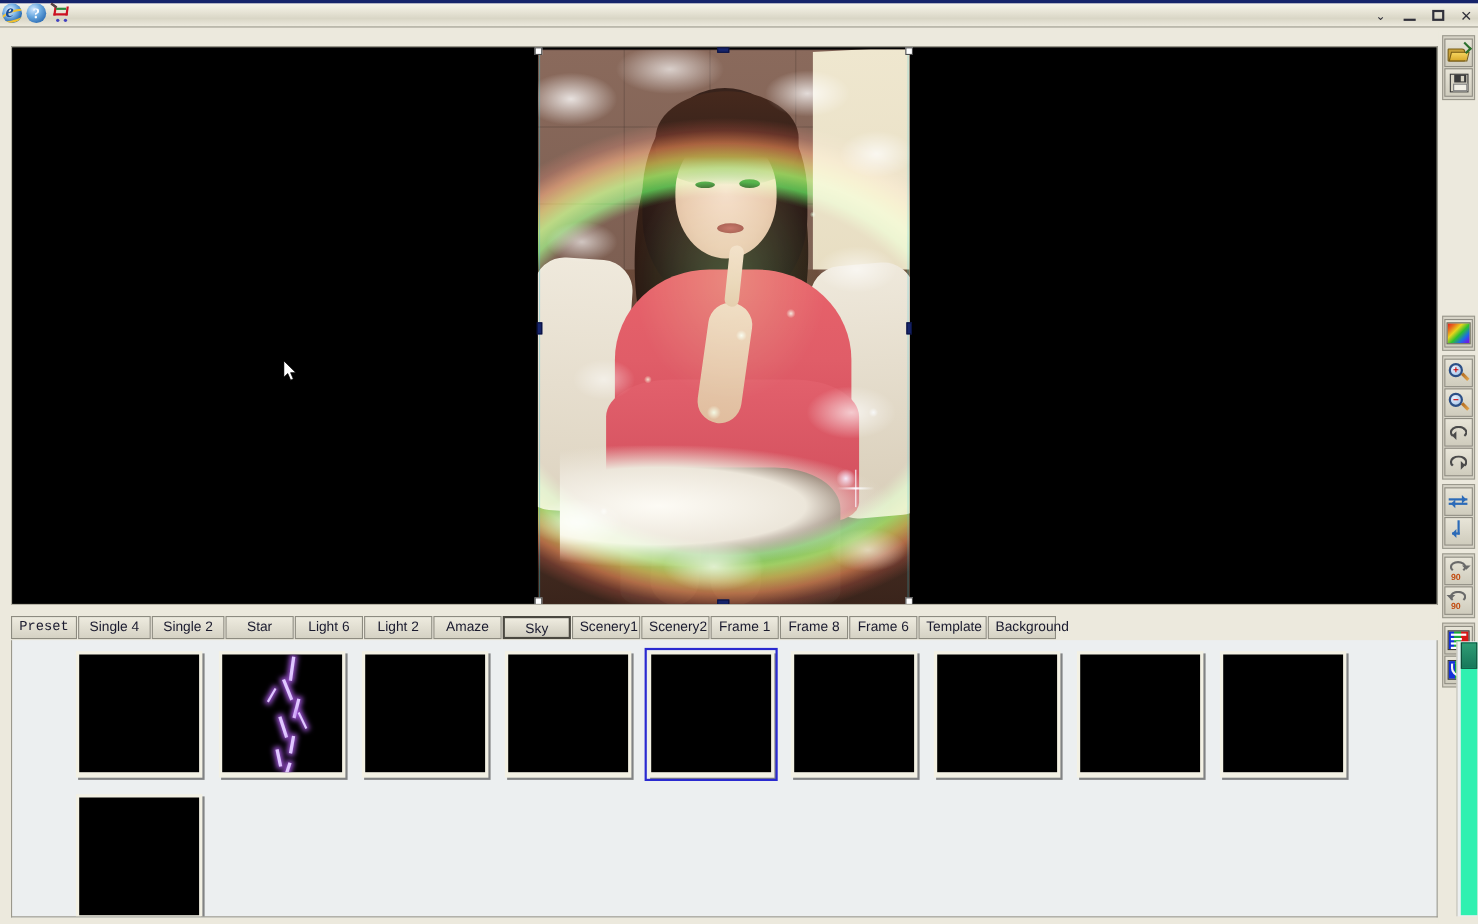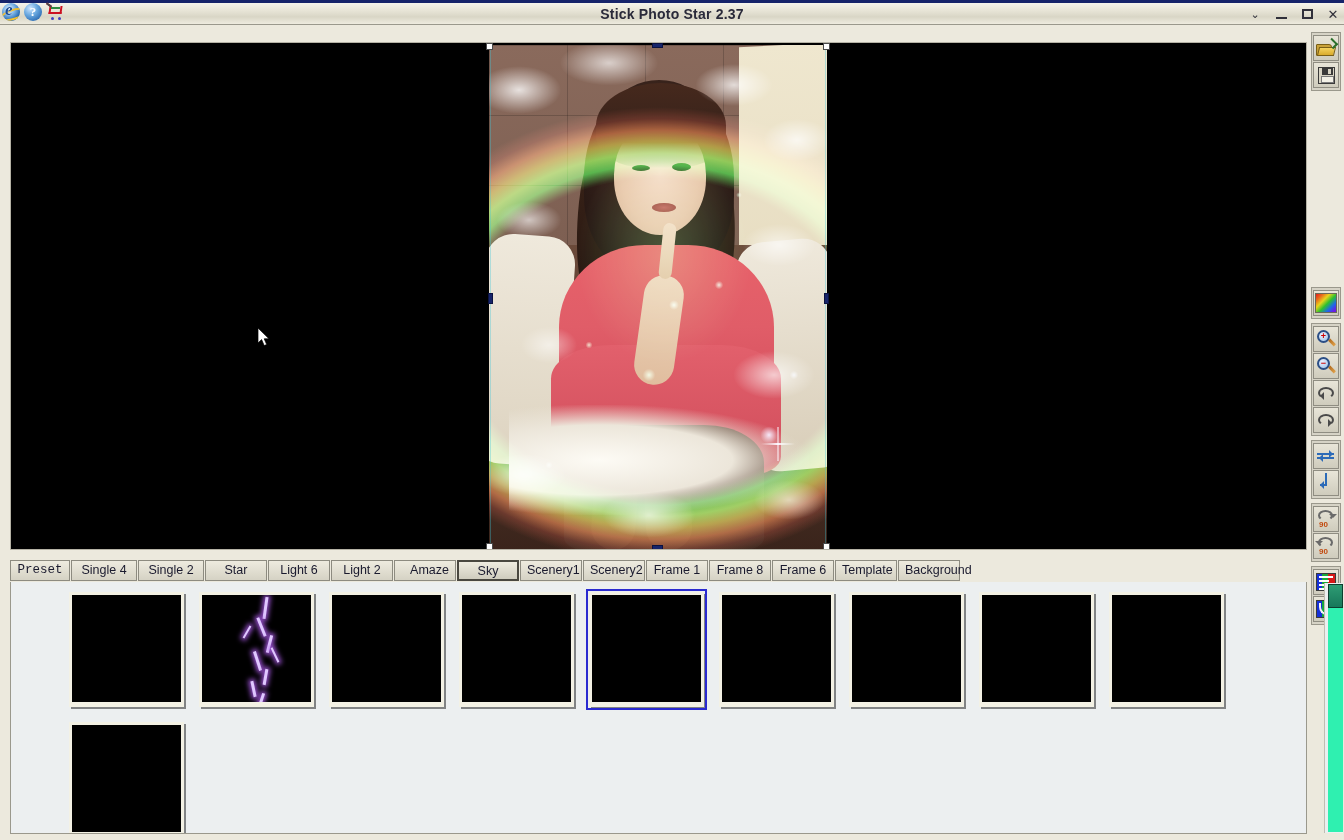--- a/index.html
+++ b/index.html
@@ -498,21 +498,20 @@
     <div class="tb-icon">
       <div class="cart-icon">
           <span class="handle"></span>
           <span class="basket"></span>
           <span class="stripe"></span>
           <span class="w1"></span>
           <span class="w2"></span>
         </div>
     </div>
   </div>
-  <div id="title-text">Stick Photo Star 2.37</div>
   <div class="tb-buttons">
     <div class="tb-btn">
         <span class="chev">⌄</span>
       </div>
     <div class="tb-btn">
         <span class="minglyph"></span>
       </div>
     <div class="tb-btn">
         <span class="maxglyph"></span>
       </div>
@@ -675,21 +674,21 @@
   </div>
 </div>
 
 <div id="tabbar">
     <div class="tab" style="width: 60px; font-family: Liberation Mono, monospace;">Preset</div>
     <div class="tab" style="width: 66px;">Single 4</div>
     <div class="tab" style="width: 66px;">Single 2</div>
     <div class="tab" style="width: 62px;">Star</div>
     <div class="tab" style="width: 62px;">Light 6</div>
     <div class="tab" style="width: 62px;">Light 2</div>
-    <div class="tab" style="width: 62px; text-align: right;">Amaze</div>
+    <div class="tab" style="width: 62px;">Amaze</div>
     <div class="tab selected" style="width: 62px;">Sky</div>
     <div class="tab" style="width: 62px; text-align: center;">Scenery1</div>
     <div class="tab" style="width: 62px;">Scenery2</div>
     <div class="tab" style="width: 62px;">Frame 1</div>
     <div class="tab" style="width: 62px;">Frame 8</div>
     <div class="tab" style="width: 62px;">Frame 6</div>
     <div class="tab" style="width: 62px;">Template</div>
     <div class="tab" style="width: 62px;">Background</div>
   </div>
 

